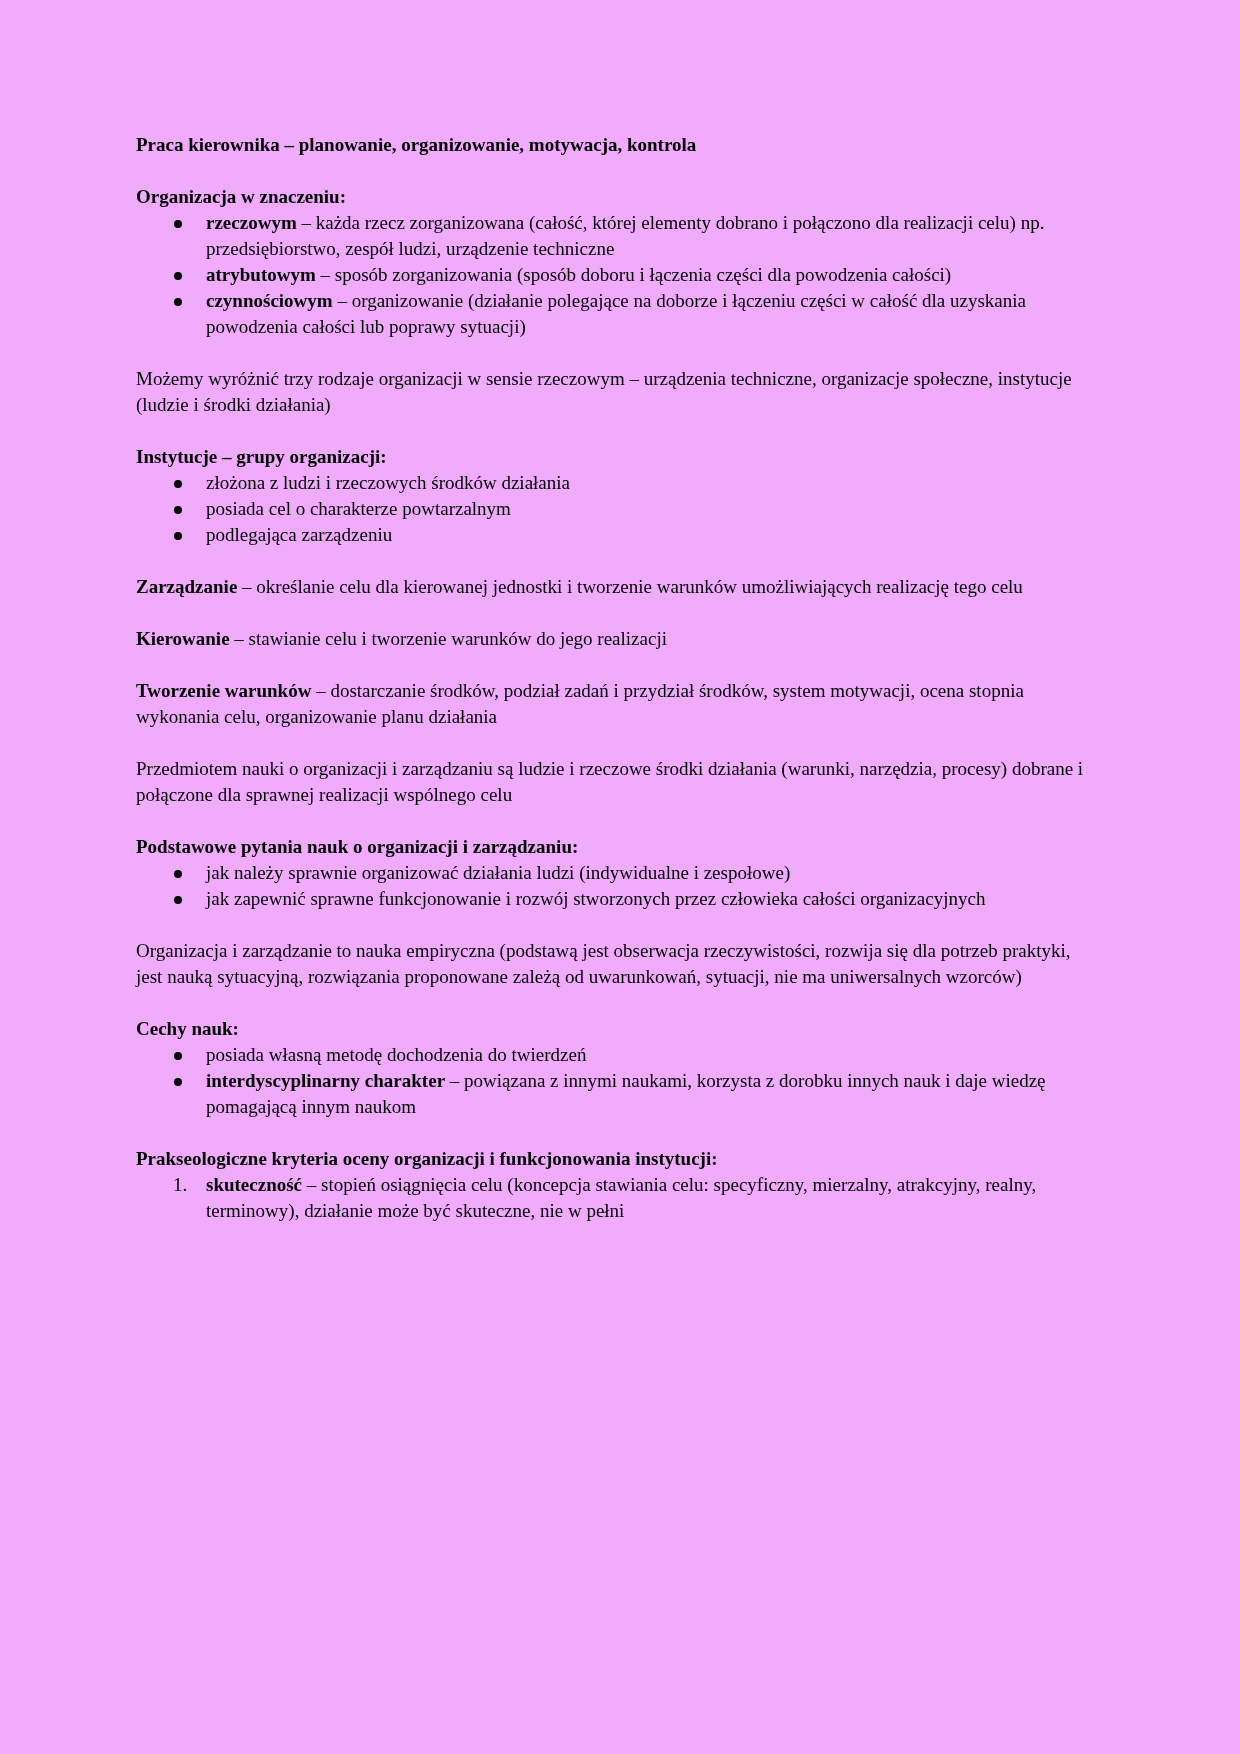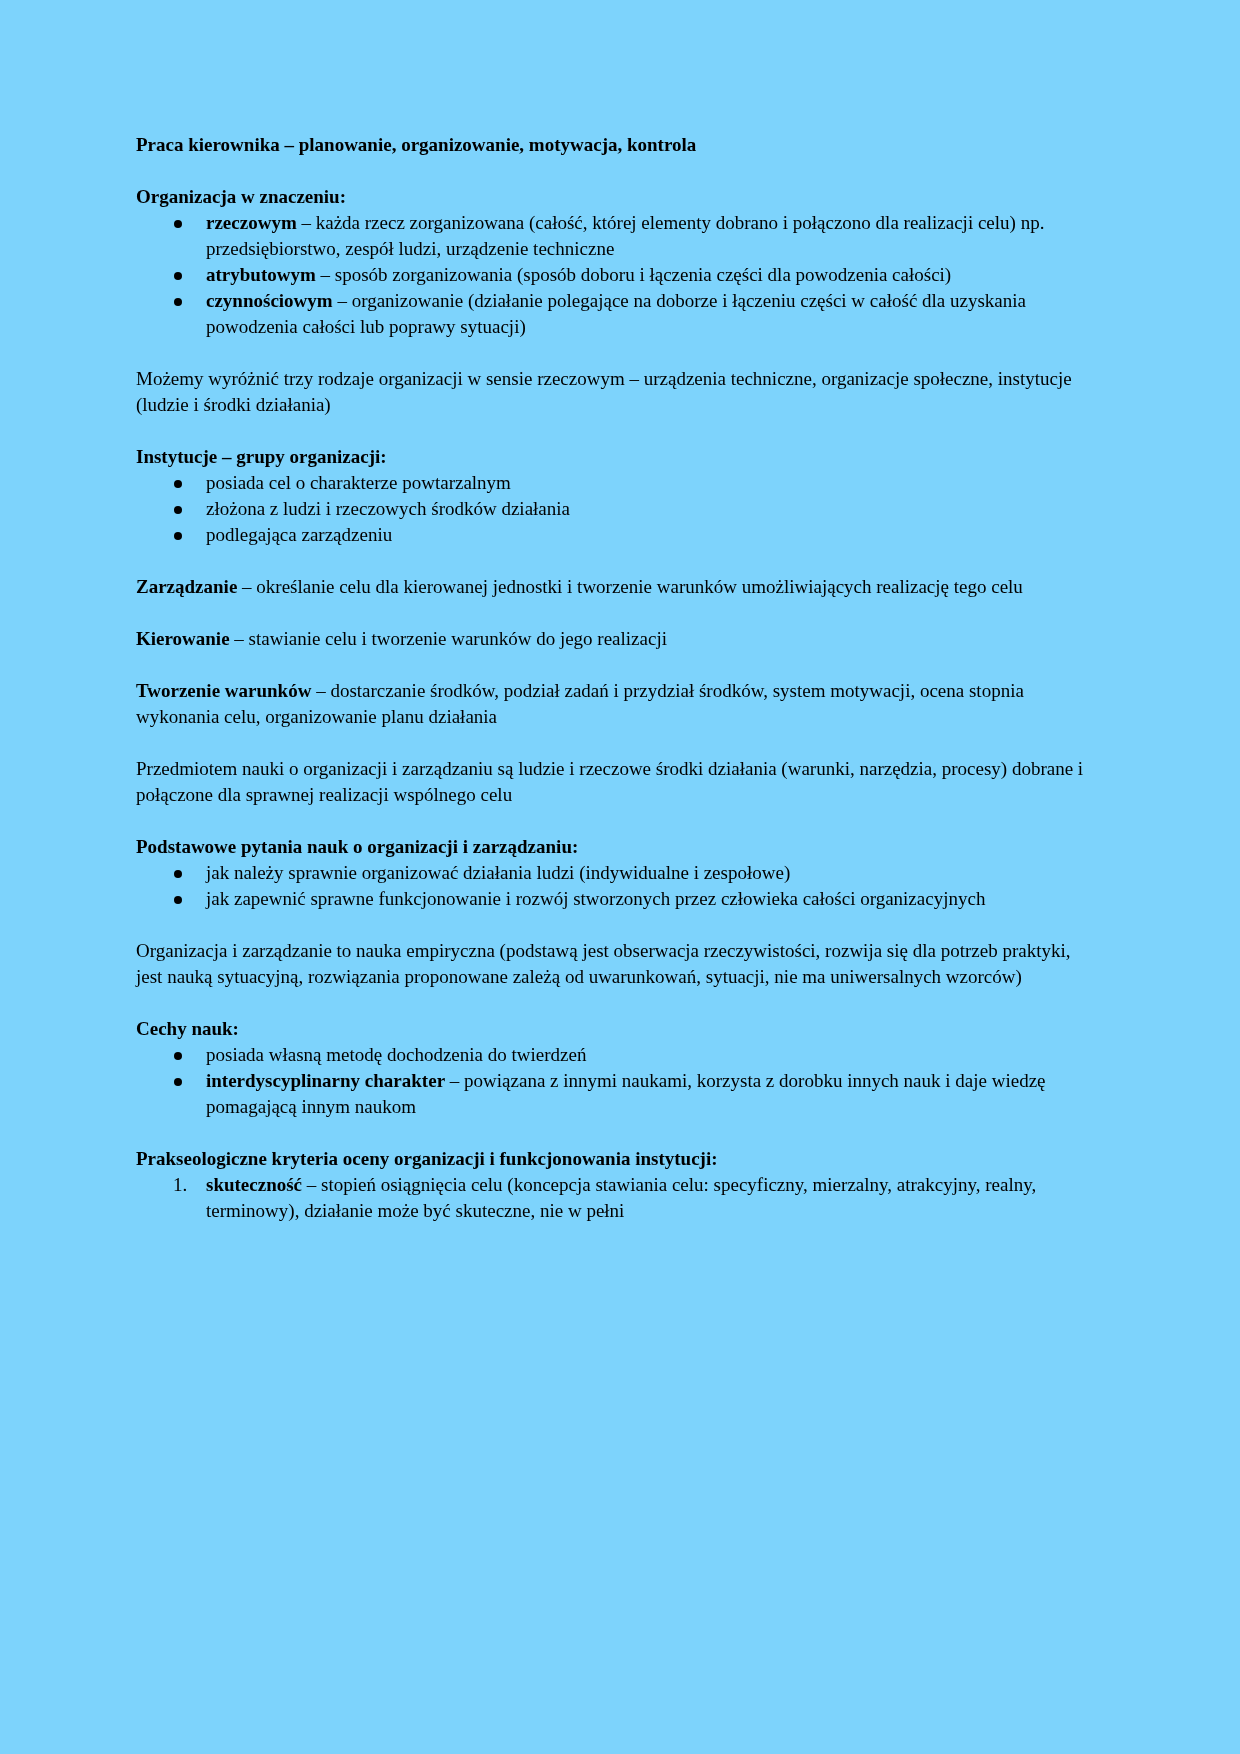--- a/index.html
+++ b/index.html
@@ -9,21 +9,21 @@
     min-height: 1754px;
     font-family: "Liberation Serif", "DejaVu Serif", serif;
     font-size: 19px;
     line-height: 26px;
     color: #000000;
   }
   .page {
     width: 1240px;
     min-height: 1754px;
     padding: 132px 150px 80px 136px;
-    background: #7dd3fc;
+    background: #f0abfc;
   }
   .block { margin: 0 0 26px 0; }
   .bold { font-weight: 700; }
   ul.doc-list, ol.doc-list { list-style: none; margin: 0; padding: 0; }
   li.doc-item { position: relative; padding-left: 70px; }
   li.doc-item::before {
     content: "";
     position: absolute;
     left: 38px;
     top: 10px;
@@ -49,22 +49,22 @@
       <li class="doc-item"><span class="bold">atrybutowym</span><span> – sposób zorganizowania (sposób doboru i łączenia części dla powodzenia całości)</span></li>
       <li class="doc-item"><span class="bold">czynnościowym</span><span> – organizowanie (działanie polegające na doborze i łączeniu części w całość dla uzyskania powodzenia całości lub poprawy sytuacji)</span></li>
     </ul>
   </div>
 
   <p class="block">Możemy wyróżnić trzy rodzaje organizacji w sensie rzeczowym – urządzenia techniczne, organizacje społeczne, instytucje (ludzie i środki działania)</p>
 
   <div class="block">
     <p class="bold">Instytucje – grupy organizacji:</p>
     <ul class="doc-list">
+      <li class="doc-item"><span>złożona z ludzi i rzeczowych środków działania</span></li>
       <li class="doc-item"><span>posiada cel o charakterze powtarzalnym</span></li>
-      <li class="doc-item"><span>złożona z ludzi i rzeczowych środków działania</span></li>
       <li class="doc-item"><span>podlegająca zarządzeniu</span></li>
     </ul>
   </div>
 
   <p class="block"><span class="bold">Zarządzanie</span><span> – określanie celu dla kierowanej jednostki i tworzenie warunków umożliwiających realizację tego celu</span></p>
 
   <p class="block"><span class="bold">Kierowanie</span><span> – stawianie celu i tworzenie warunków do jego realizacji</span></p>
 
   <p class="block"><span class="bold">Tworzenie warunków</span><span> – dostarczanie środków, podział zadań i przydział środków, system motywacji, ocena stopnia wykonania celu, organizowanie planu działania</span></p>
 

